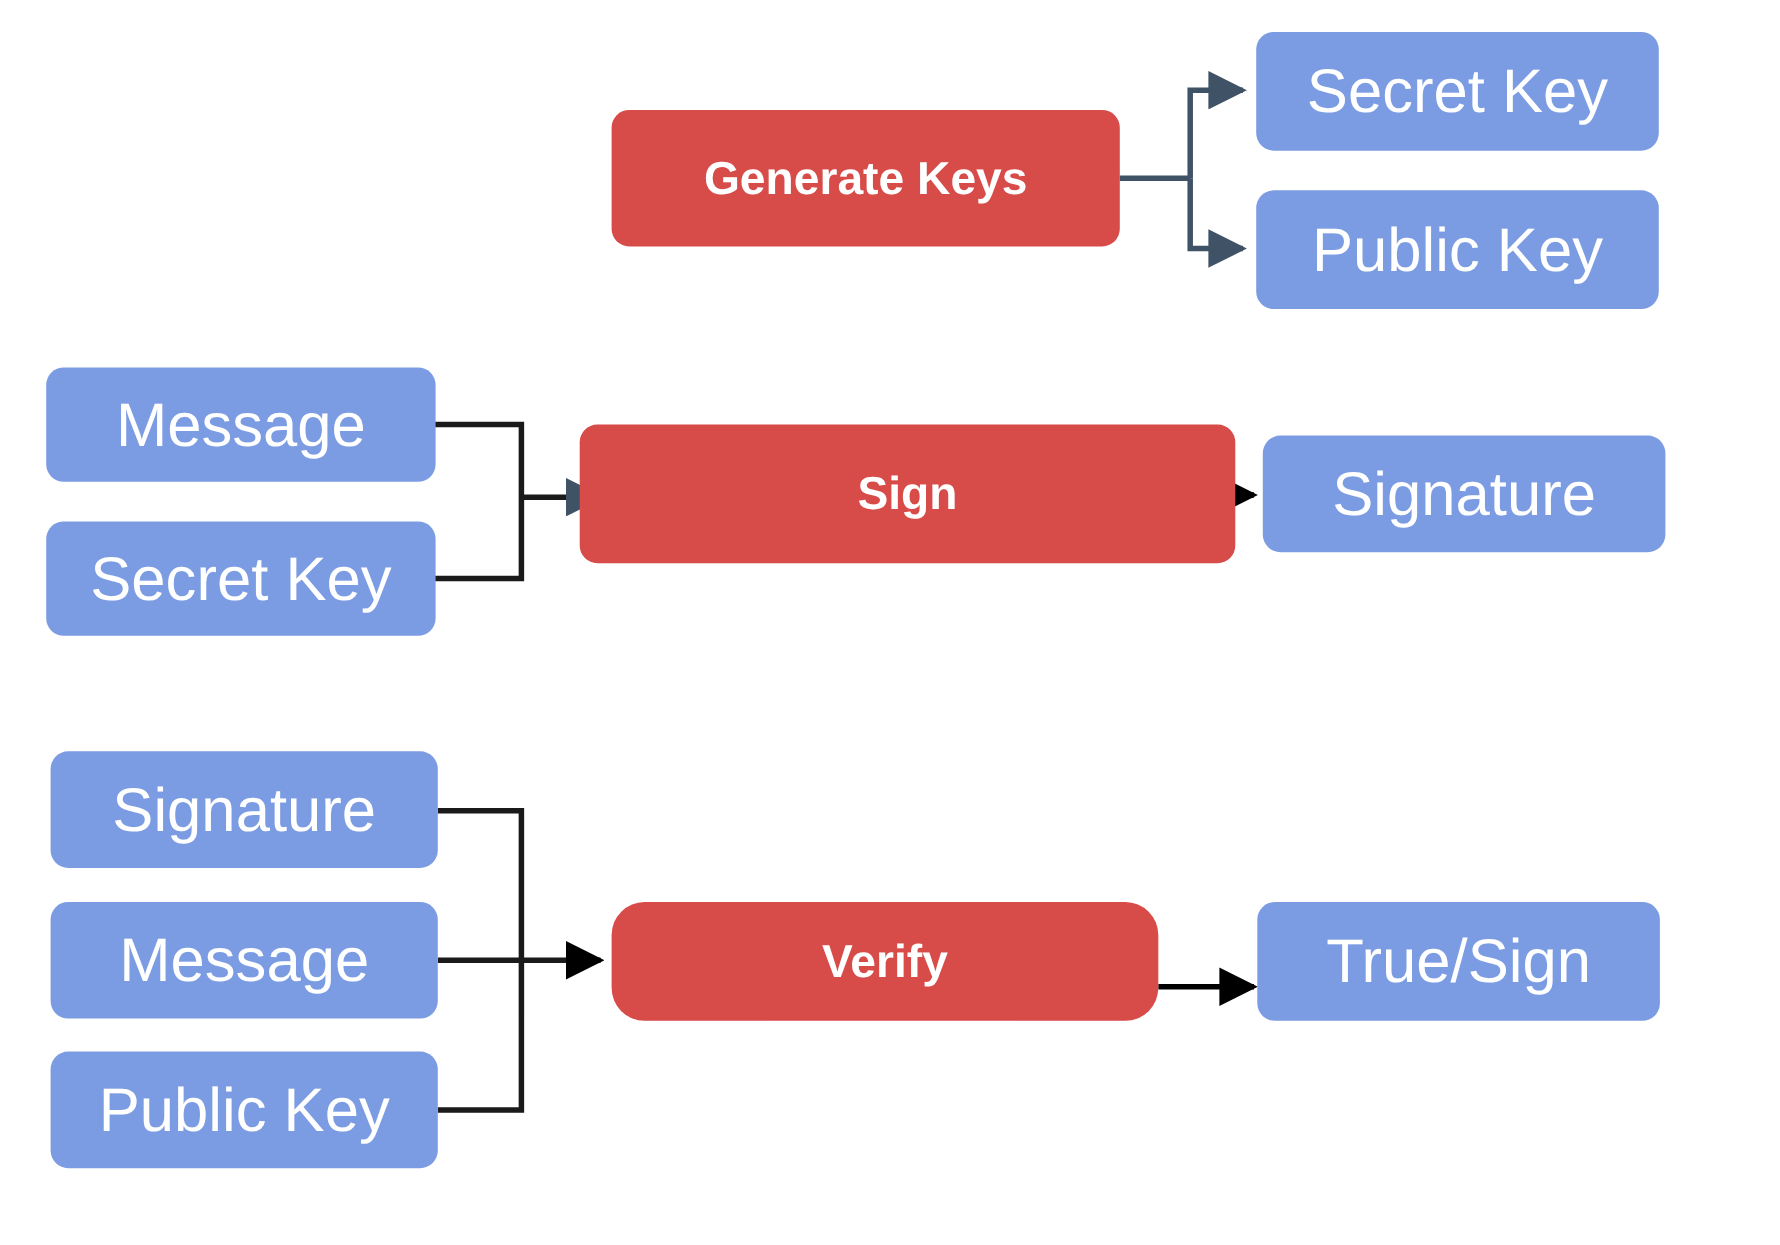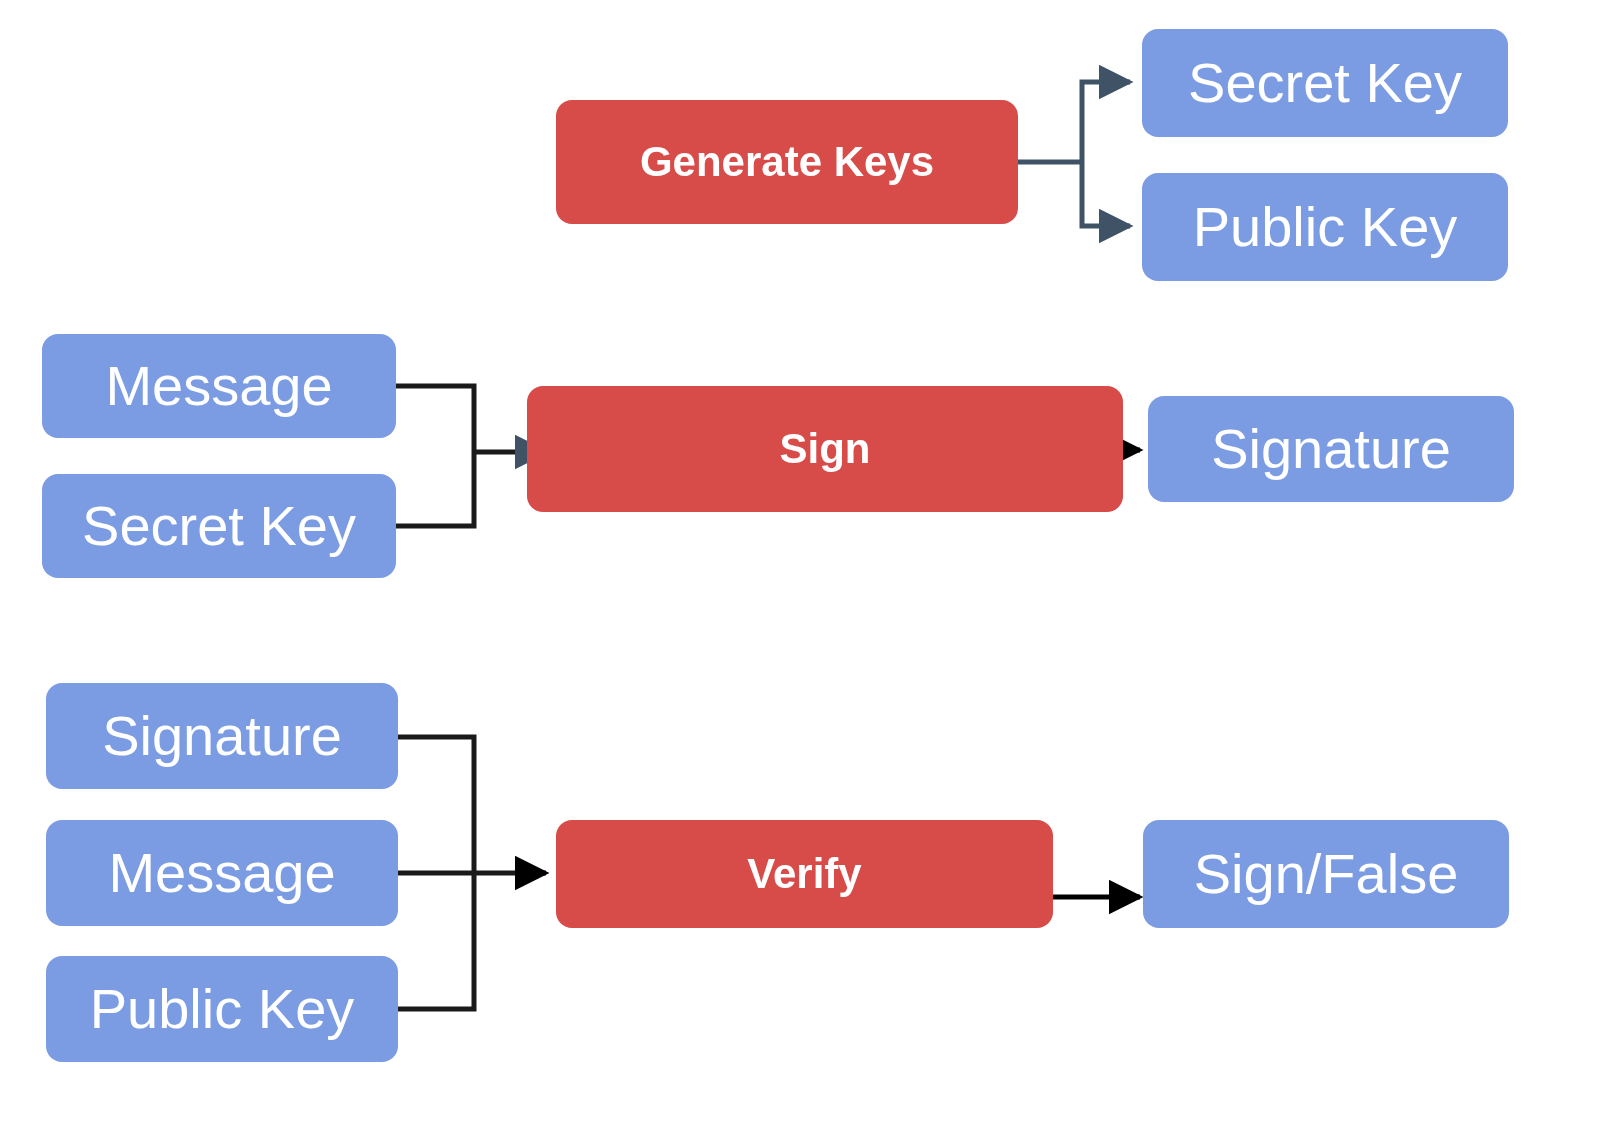--- a/index.html
+++ b/index.html
@@ -126,21 +126,21 @@
   </div>
 
   <div class="node data" style="left:46px; top:820px; width:352px; height:106px;">
     <span>Message</span>
   </div>
 
   <div class="node data" style="left:46px; top:956px; width:352px; height:106px;">
     <span>Public Key</span>
   </div>
 
-  <div class="node op" style="left:556px; top:820px; width:497px; height:108px;">
+  <div class="node op" style="left:556px; top:820px; width:497px; height:108px;border-radius:30px;">
     <span>Verify</span>
   </div>
 
   <div class="node data" style="left:1143px; top:820px; width:366px; height:108px;">
-    <span>Sign/False</span>
+    <span>True/Sign</span>
   </div>
 
 </div>
 
 </body></html>

